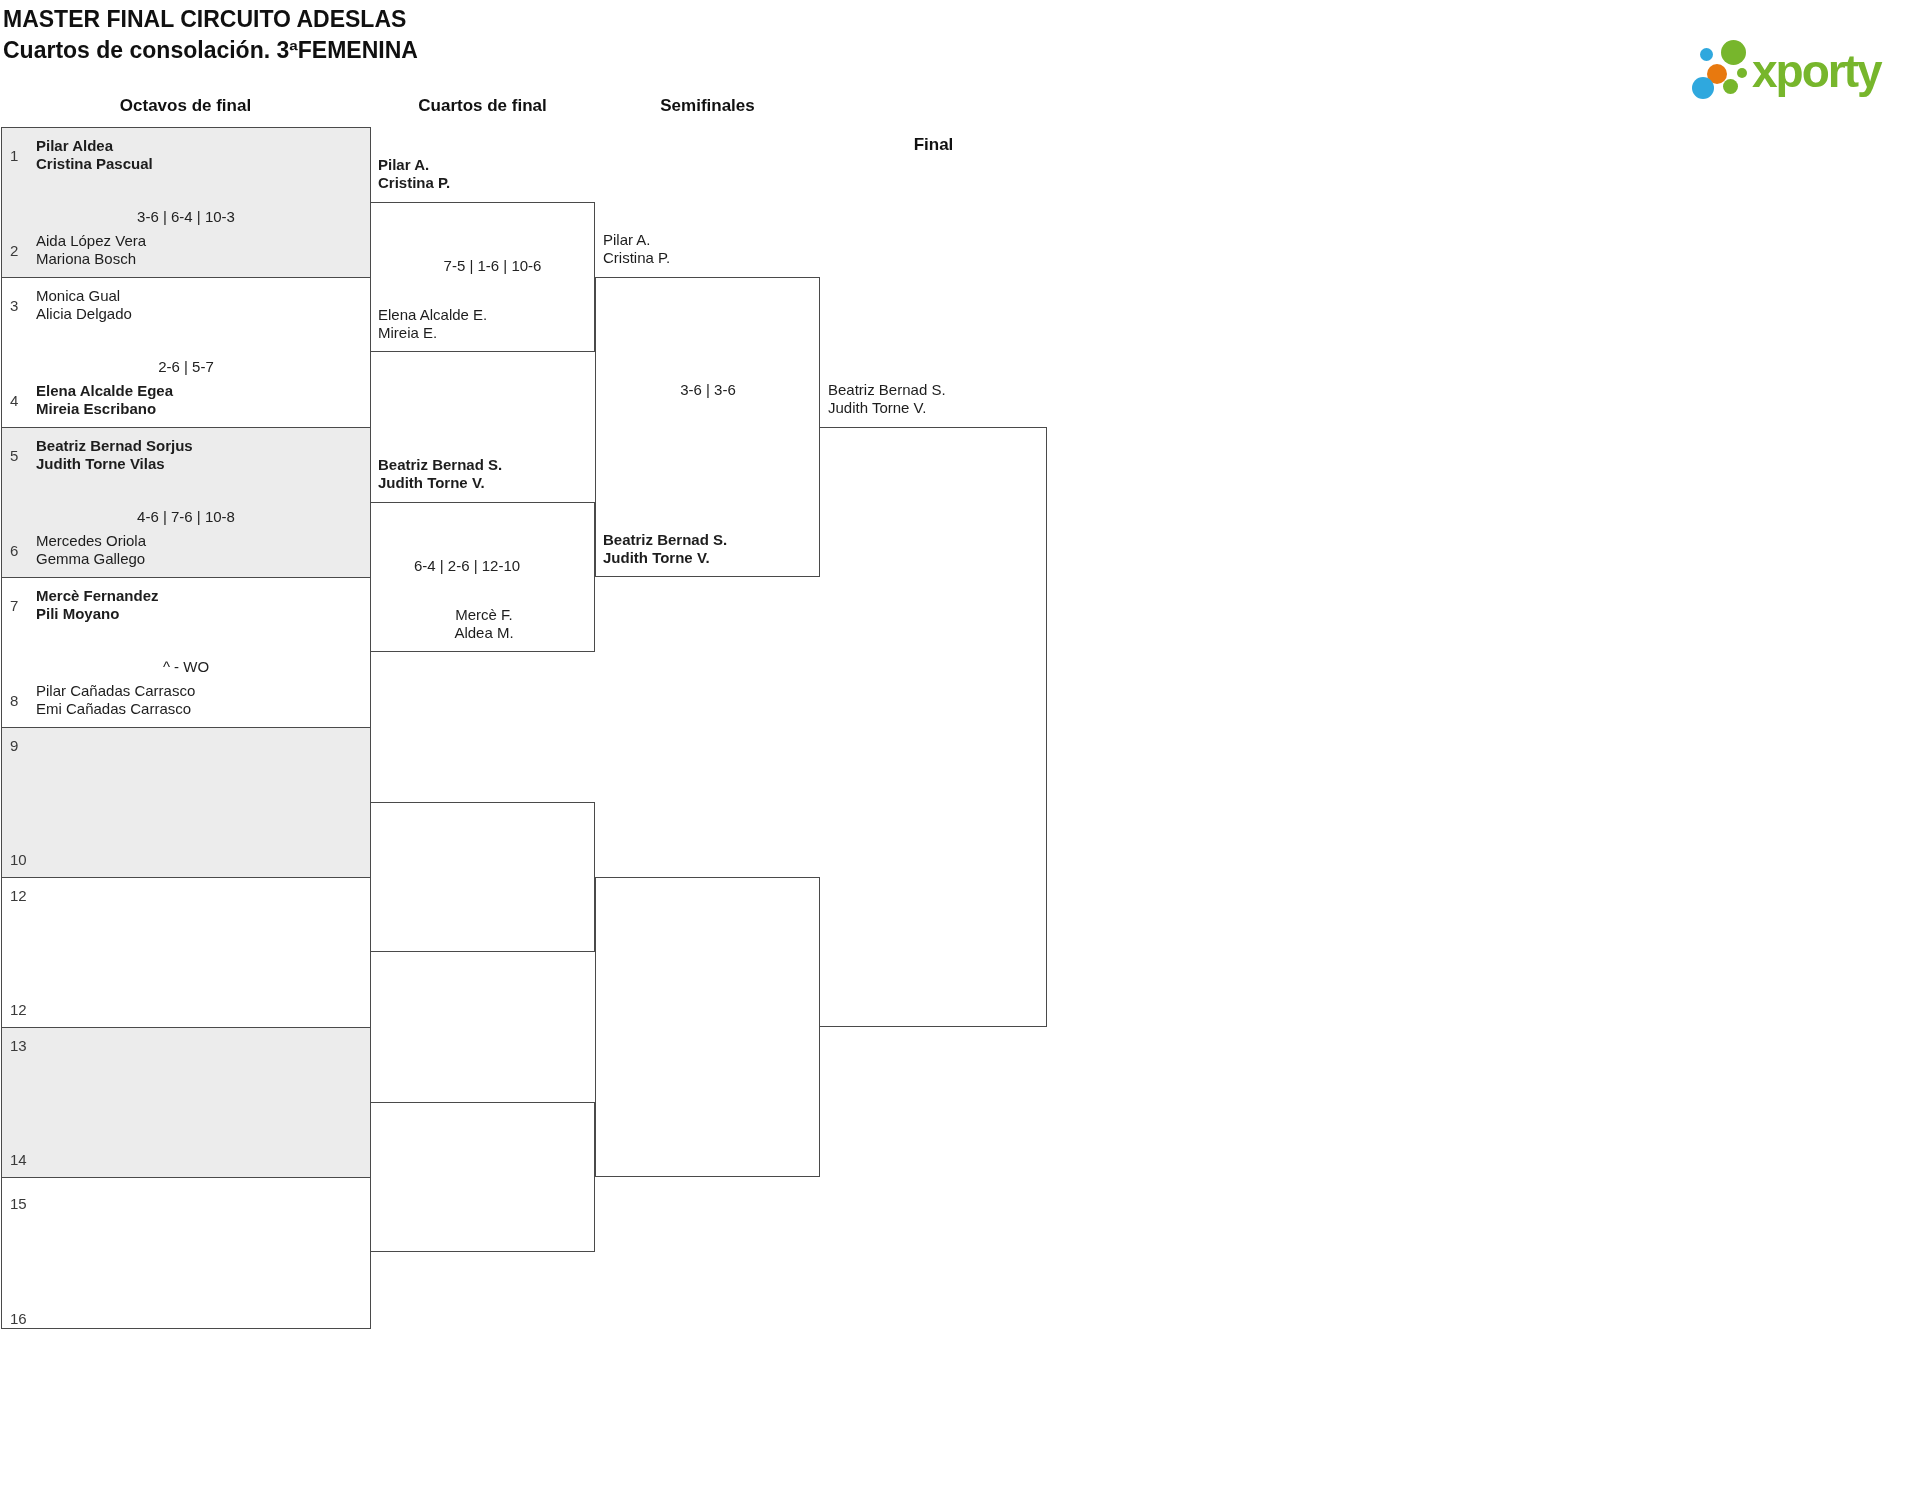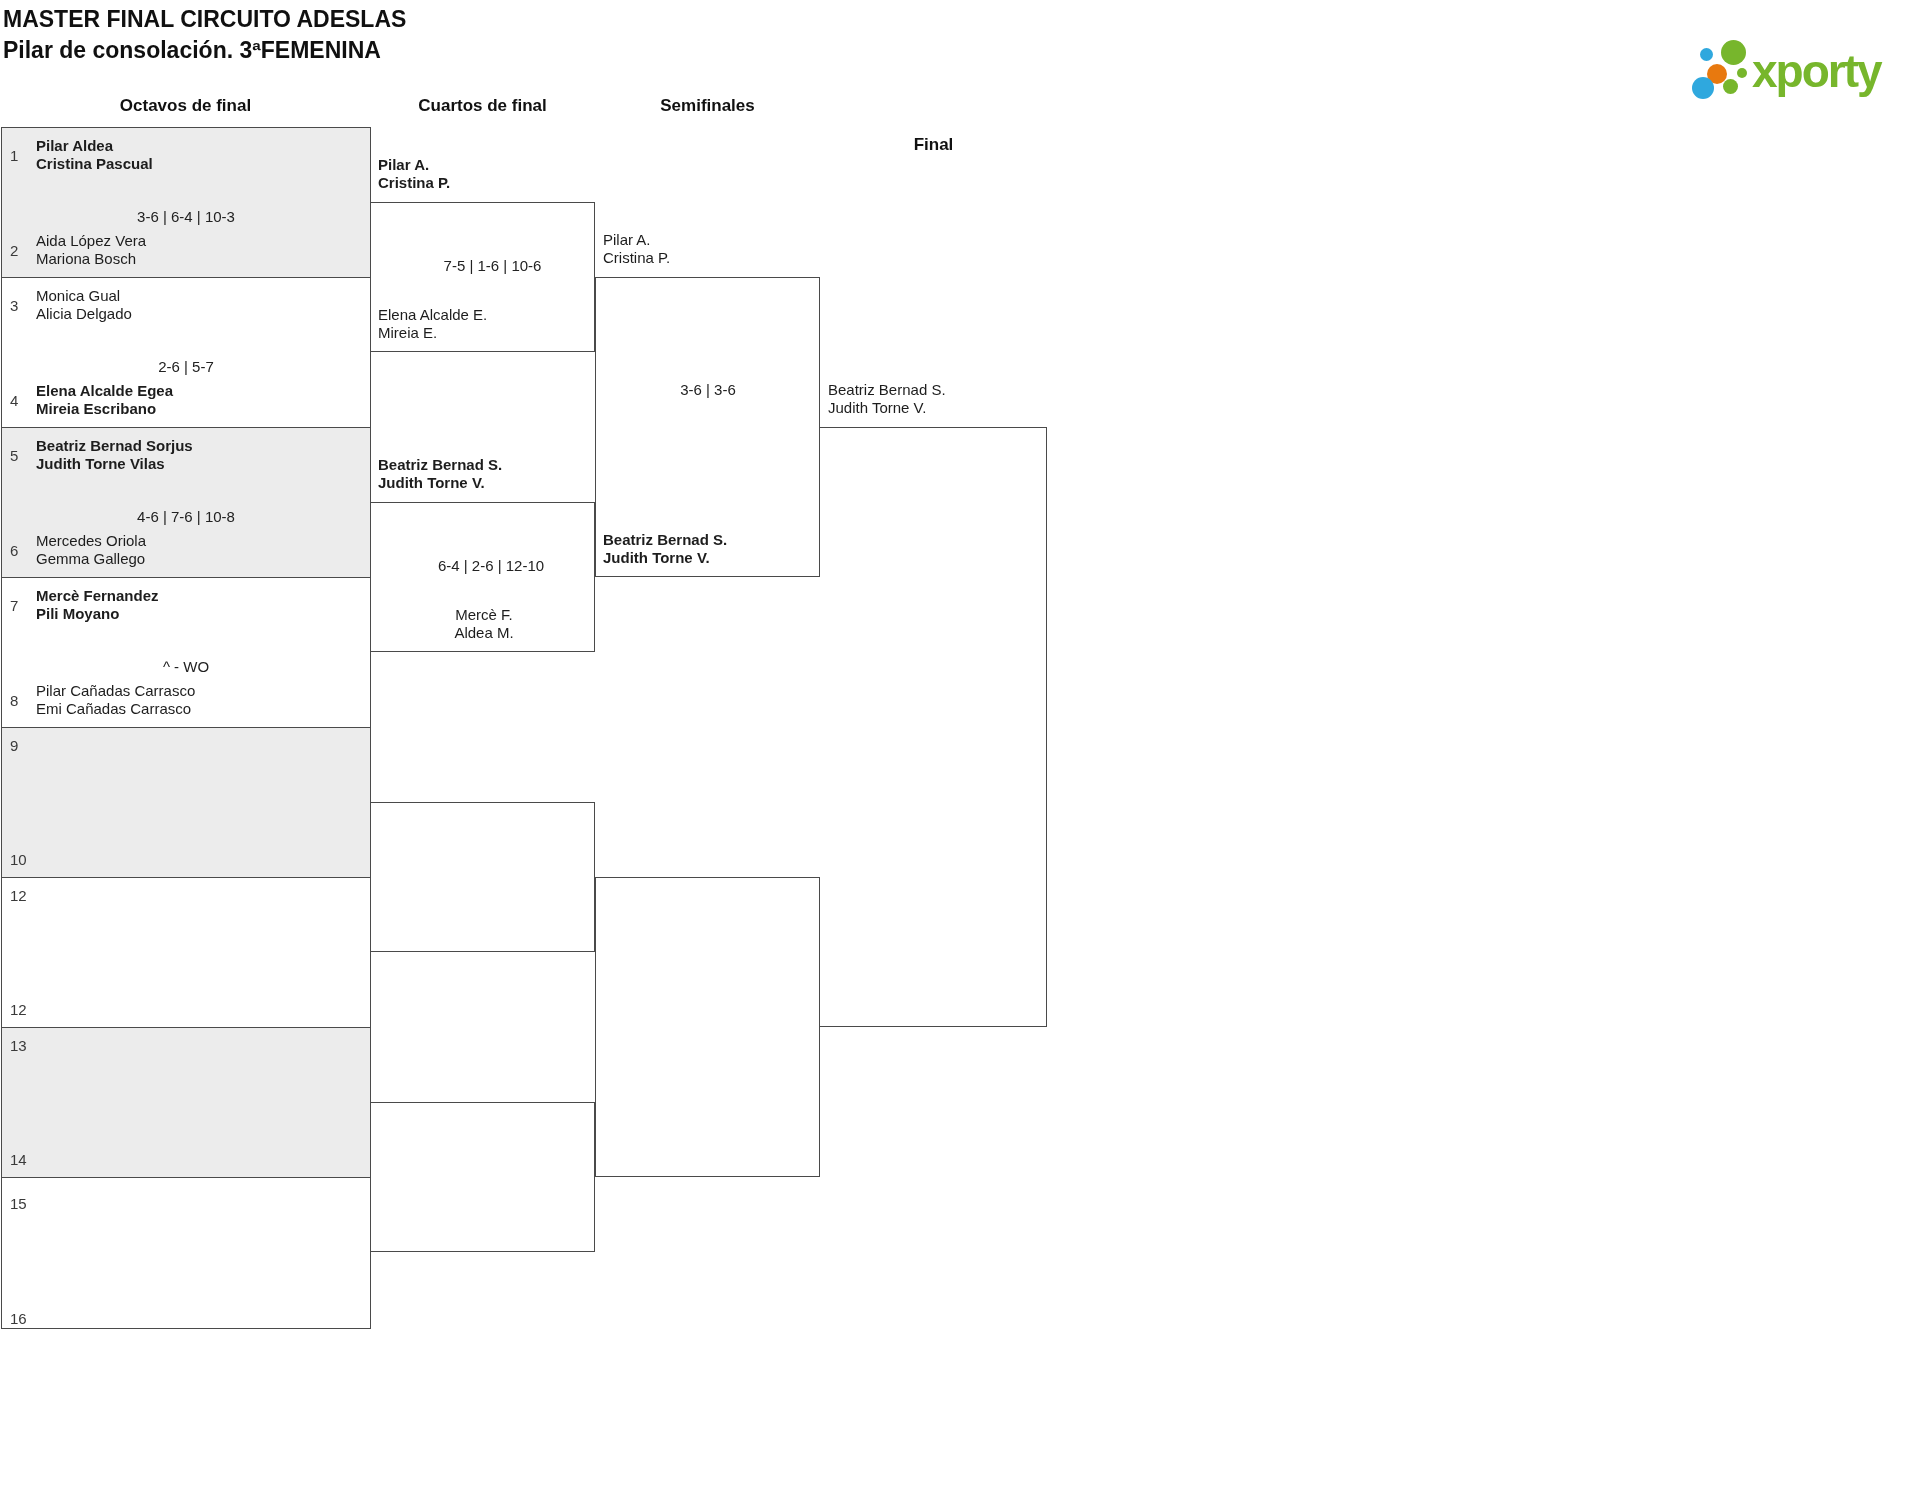--- a/index.html
+++ b/index.html
@@ -36,21 +36,21 @@
   .boxscore{position:absolute;text-align:center;font-size:15px;line-height:18px;color:#222;}
   .adv{position:absolute;width:212px;font-size:15px;line-height:18px;color:#1d1d1d;}
 </style>
 </head>
 <body>
 
 <div class="canvas">
 
   <div class="title">
     <div>MASTER FINAL CIRCUITO ADESLAS</div>
-    <div>Pilar de consolación. 3ªFEMENINA</div>
+    <div>Cuartos de consolación. 3ªFEMENINA</div>
   </div>
 
   <div class="logo">
     <span class="dot" style="left: 10px; top: 9px; width: 13px; height: 13px; background: rgb(47, 168, 222);"></span>
     <span class="dot" style="left: 31px; top: 1px; width: 25px; height: 25px; background: rgb(119, 182, 44);"></span>
     <span class="dot" style="left: 17px; top: 25px; width: 20px; height: 20px; background: rgb(232, 121, 15);"></span>
     <span class="dot" style="left: 47px; top: 29px; width: 10px; height: 10px; background: rgb(119, 182, 44);"></span>
     <span class="dot" style="left: 2px; top: 38px; width: 22px; height: 22px; background: rgb(47, 168, 222);"></span>
     <span class="dot" style="left: 33px; top: 40px; width: 15px; height: 15px; background: rgb(119, 182, 44);"></span>
     <span class="logo-text" style="color: rgb(119, 182, 44);">xporty</span>
@@ -194,21 +194,21 @@
   <div class="adv bold" style="left:378px;top:456px;">
     <div>Beatriz Bernad S.</div>
       <div>Judith Torne V.</div>
   </div>
   <div class="adv" style="left:378px;top:606px;text-align:center;">
     <div>Mercè F.</div>
       <div>Aldea M.</div>
   </div>
 
   <div class="boxscore" style="left:371px;top:257px;width:243px;">7-5 | 1-6 | 10-6</div>
-  <div class="boxscore" style="left:371px;top:557px;width:192px;padding-left:24px;">6-4 | 2-6 | 12-10</div>
+  <div class="boxscore" style="left:371px;top:557px;width:192px;">6-4 | 2-6 | 12-10</div>
 
   <div class="adv" style="left:603px;top:231px;">
     <div>Pilar A.</div>
       <div>Cristina P.</div>
   </div>
   <div class="adv bold" style="left:603px;top:531px;">
     <div>Beatriz Bernad S.</div>
       <div>Judith Torne V.</div>
   </div>
 

